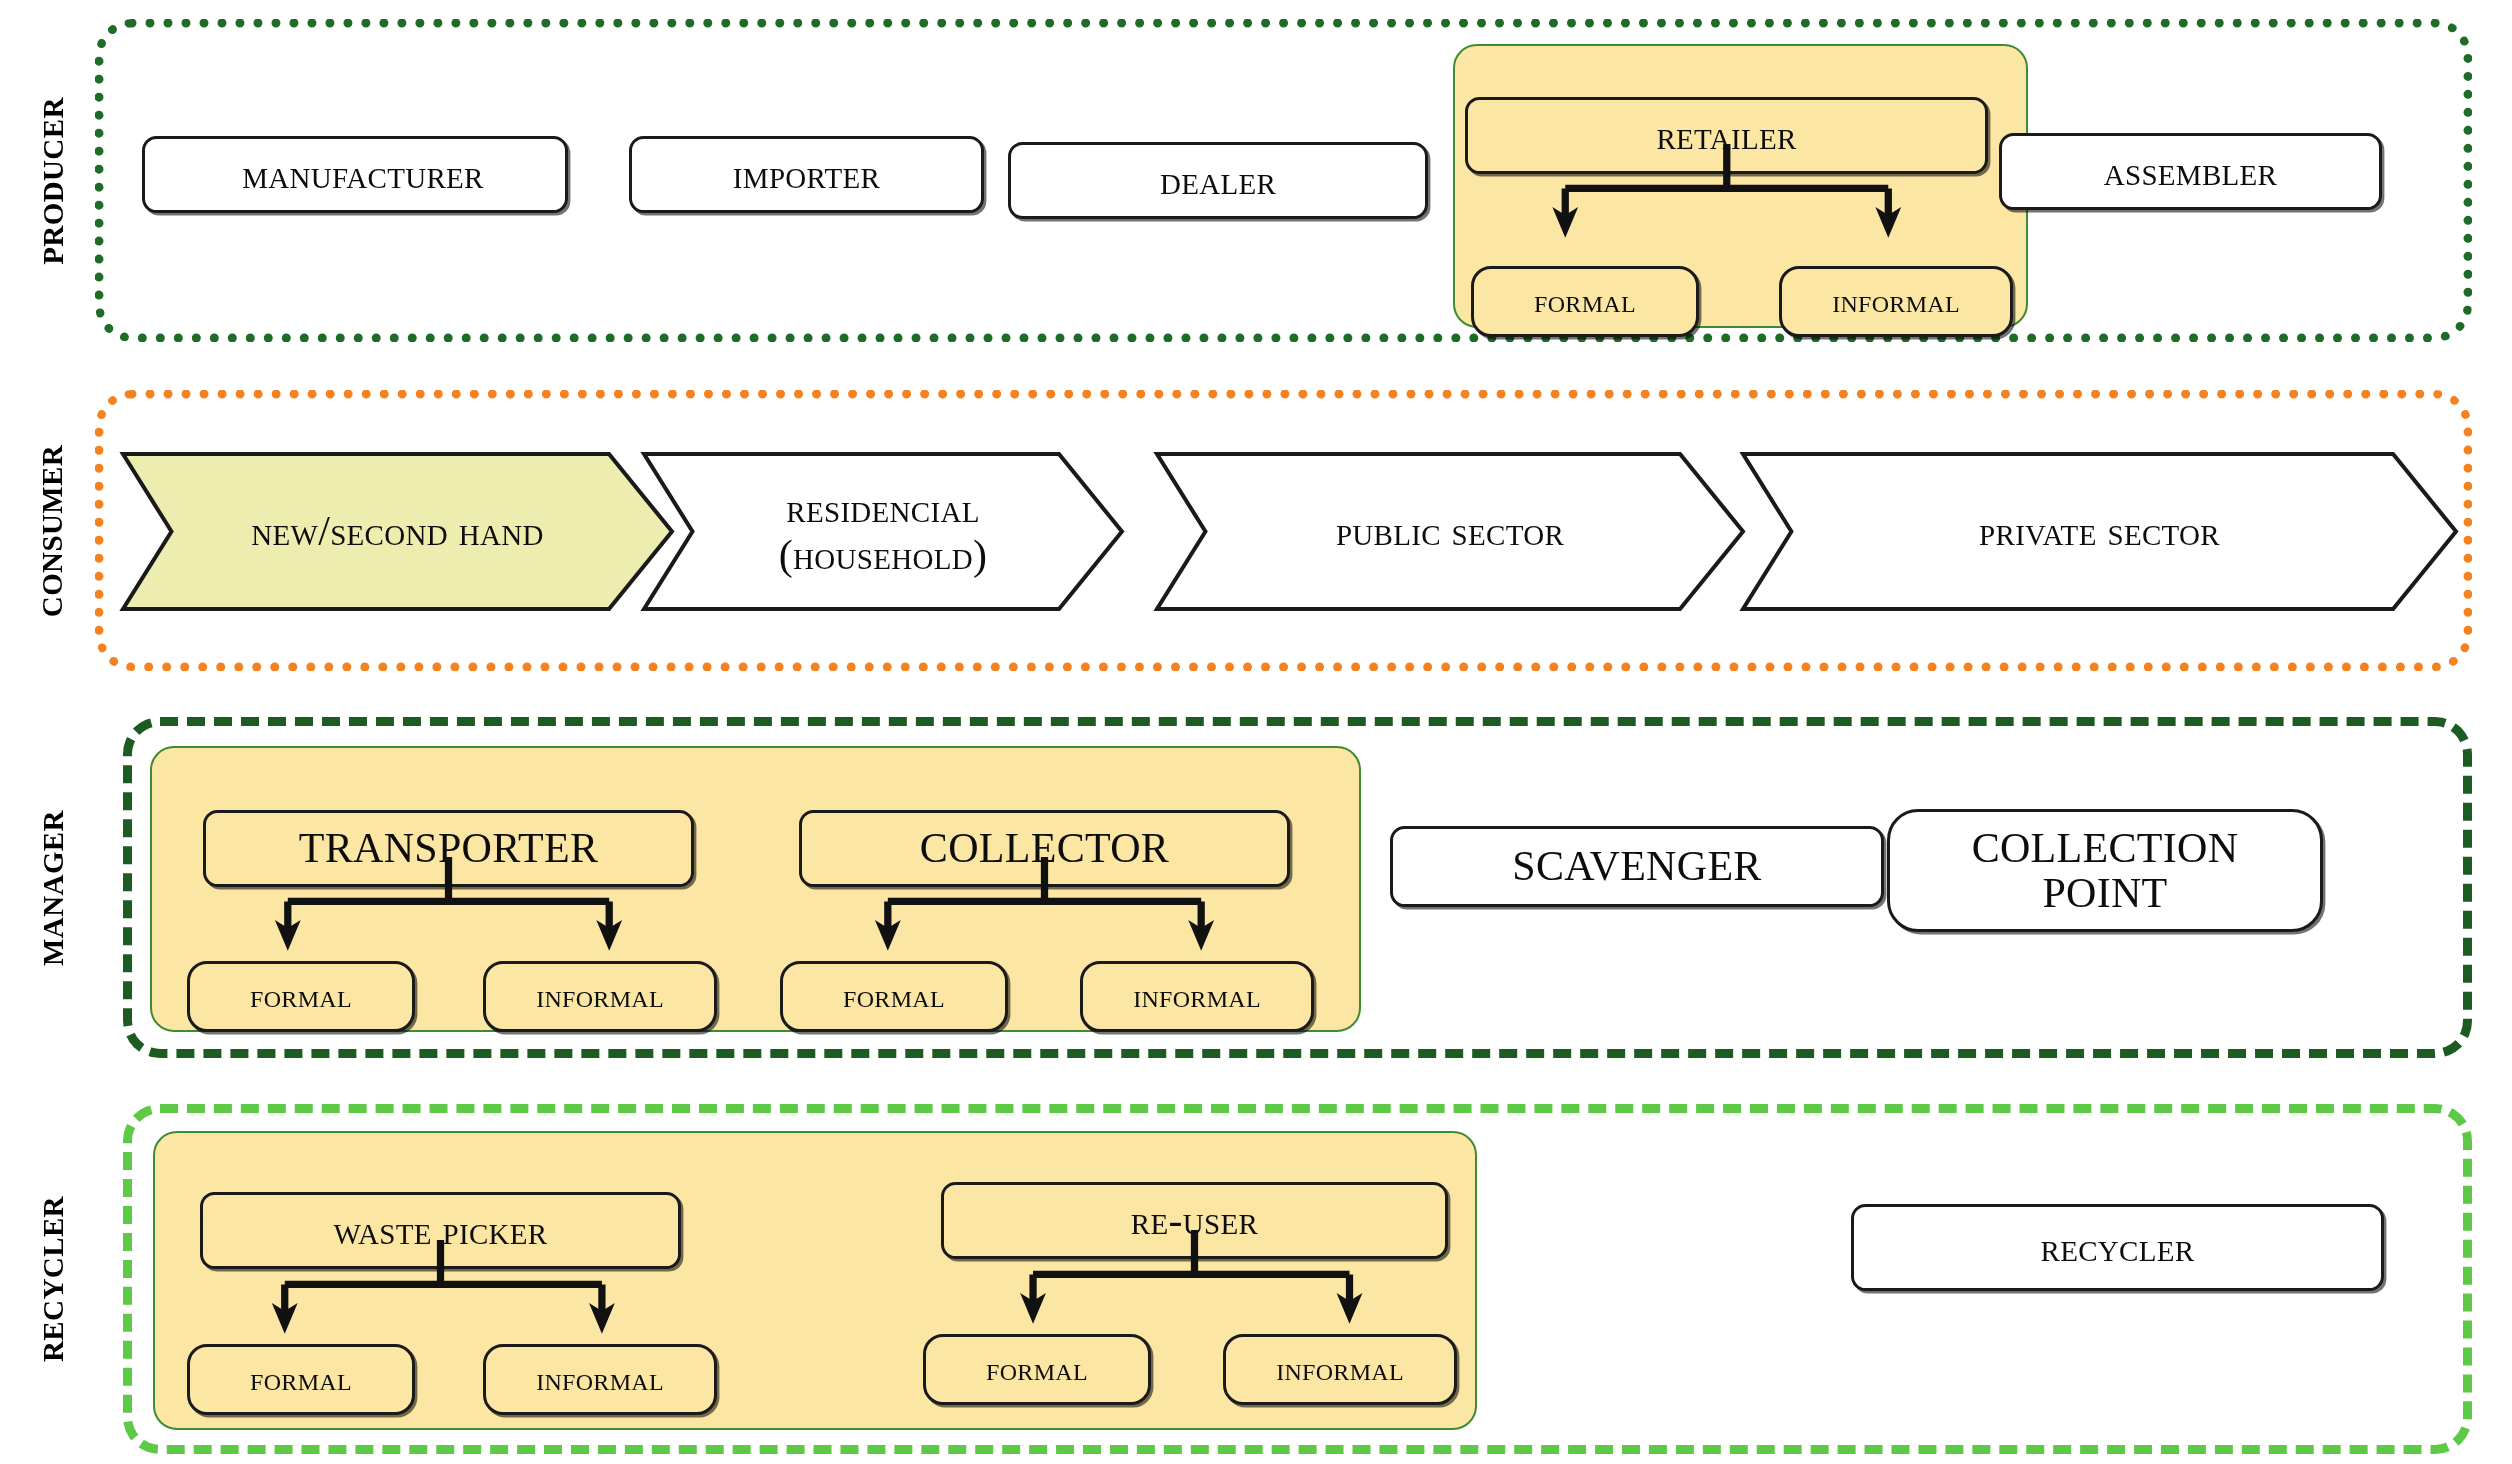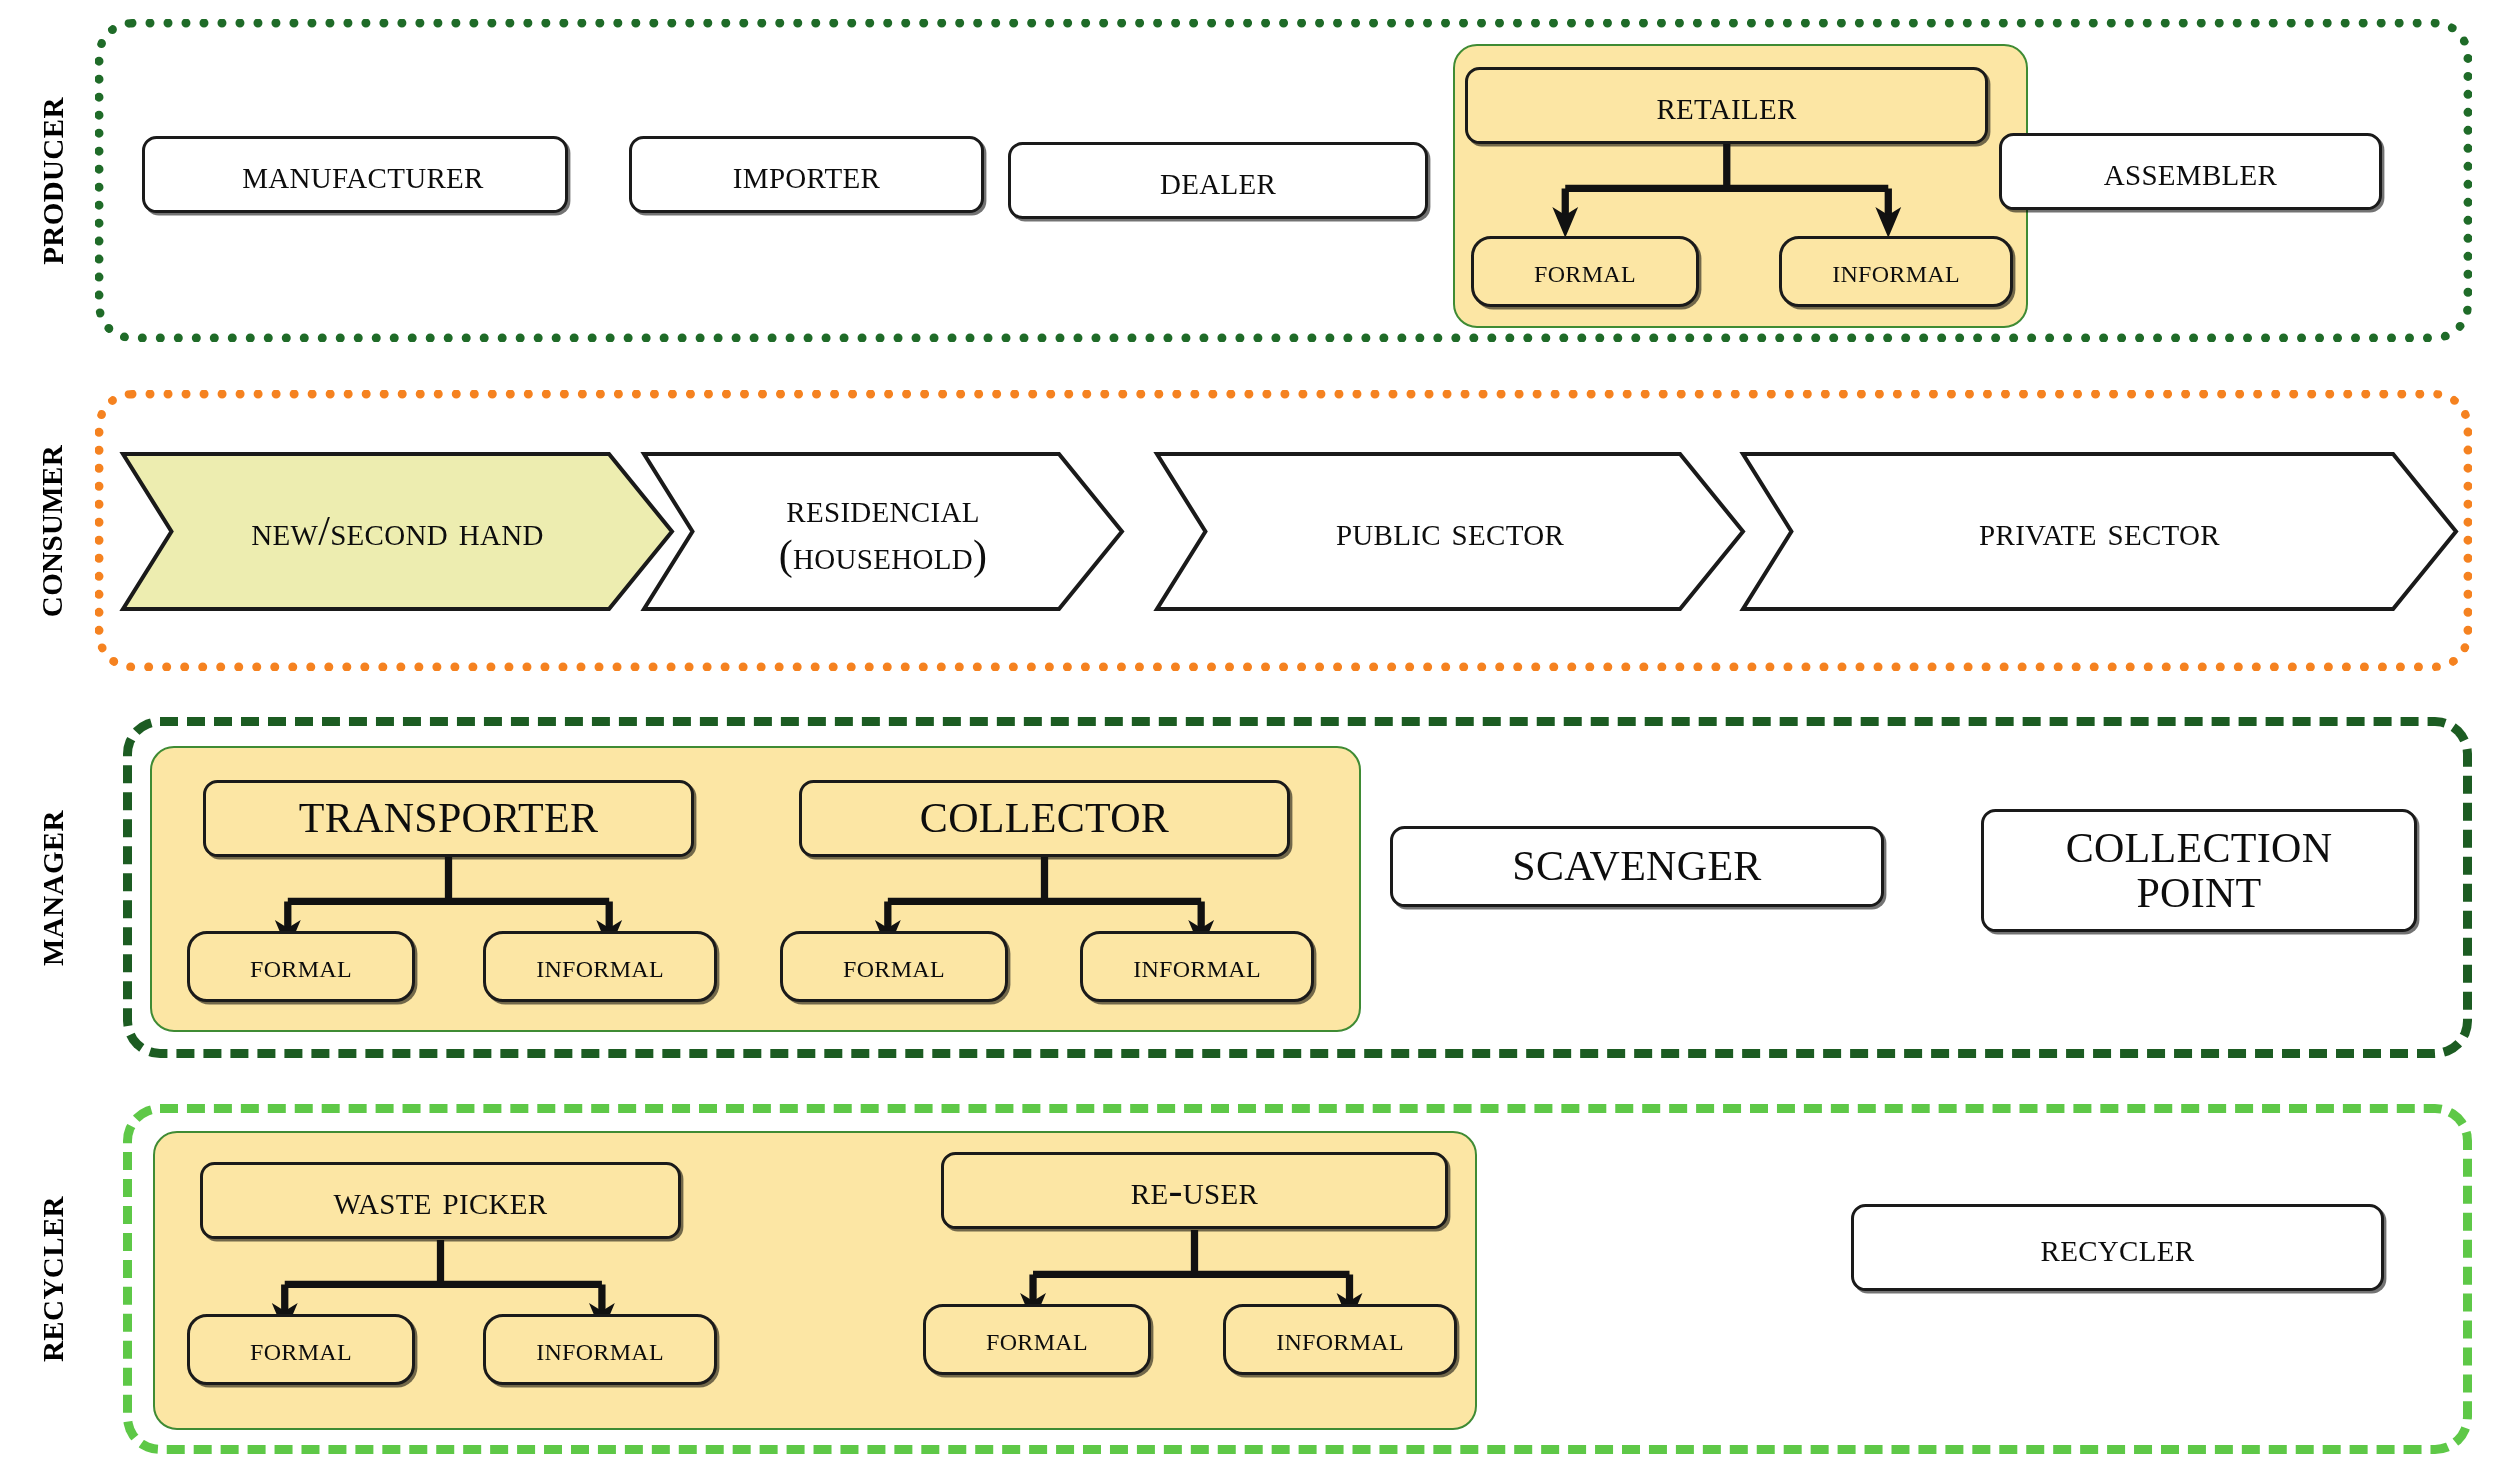--- a/index.html
+++ b/index.html
@@ -30,21 +30,21 @@
   .lbl-recycler{top:1104px;height:350px;}
 
   
   .node{position:absolute;box-sizing:border-box;
         border:3.2px solid #1a1a1a;border-radius:14.5px;background:#ffffff;
         display:flex;align-items:center;justify-content:center;text-align:center;
         font-variant:small-caps;text-transform:lowercase;
         font-size:42px;line-height:1.06;letter-spacing:0.3px;
         box-shadow:2.4px 2.4px 0 rgba(0,0,0,.55);}
   .node.caps{font-variant:normal;text-transform:uppercase;}
-  .node.yellow{background:#fce6a4;}
+  .node.yellow{background:#fce6a4;margin-top:30px;}
   .node.sub{font-size:34px;border-radius:20px;border-width:3.2px;}
 
   
   .group{position:absolute;box-sizing:border-box;background:#fce6a4;
          border:2.4px solid #3f8b34;border-radius:24px;}
 
   
   .conn{position:absolute;overflow:visible;pointer-events:none;}
 
   
@@ -141,21 +141,21 @@
 <svg class="conn" style="left:799px;top:857px;width:491px;height:97px;" viewBox="0 0 608 120" width="491" height="97">
   <path d="M 304 0 L 304 55 M 110 55 L 498 55 M 110 55 L 110 96 M 498 55 L 498 96" stroke="#111" stroke-width="9" fill="none"></path>
   <path d="M 110 116 L 94 78 L 110 88 L 126 78 Z" fill="#111"></path>
   <path d="M 498 116 L 482 78 L 498 88 L 514 78 Z" fill="#111"></path>
 </svg>
 <div class="node yellow sub" style="left:780px;top:931px;width:228px;height:71px;">Formal</div>
 <div class="node yellow sub" style="left:1080px;top:931px;width:234px;height:71px;">Informal</div>
 
 <div class="node caps" style="left:1362px;top:826px;width:494px;height:81px;margin-left:28px;">SCAVENGER</div>
 
-<div class="node caps" style="left:1981px;top:809px;width:436px;height:123px;">
+<div class="node caps" style="left:1887px;top:809px;width:436px;height:123px;border-radius:31px;">
   <div>
     <div>COLLECTION</div>
     <div>POINT</div>
   </div>
 </div>
 
 <div class="group" style="left:153px;top:1131px;width:1324px;height:299px;"></div>
 
 <div class="node yellow" style="left:200px;top:1162px;width:481px;height:77px;">Waste Picker</div>
 <svg class="conn" style="left:200px;top:1240px;width:481px;height:97px;" viewBox="0 0 596 120" width="481" height="97">

